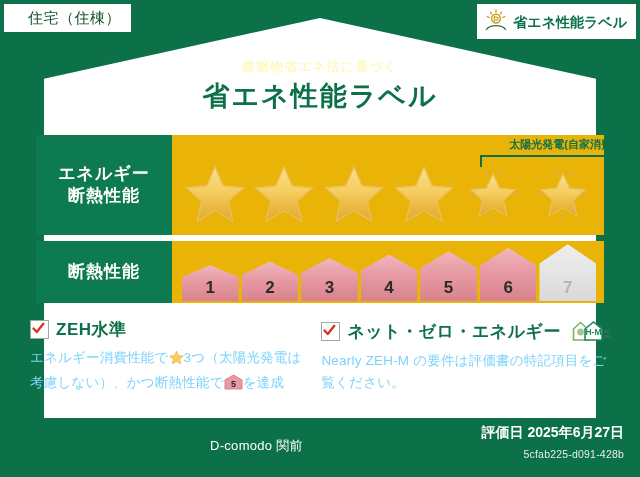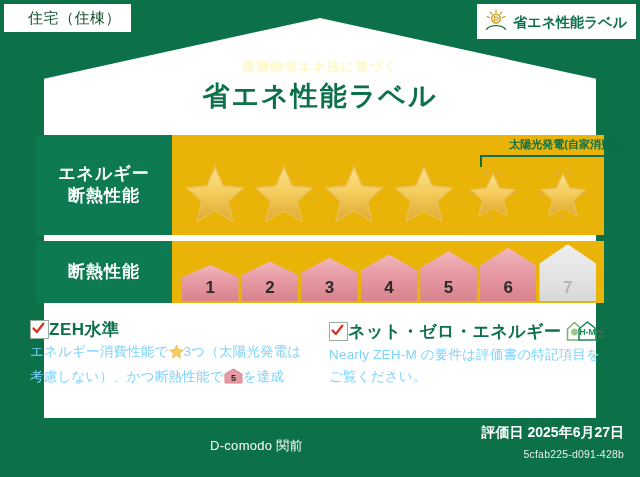--- a/index.html
+++ b/index.html
@@ -103,21 +103,21 @@
   .chip.off .body{background:linear-gradient(180deg,#eeeeee 0%,#e3e3e3 60%,#d8d8d8 100%);}
   .chip.off .num{color:#b6b6b6;}
 
   
   .notes{
     position:absolute;left:30px;top:318px;width:580px;
     display:flex;gap:18px;
   }
   .note{flex:1;}
   .note-head{
-    display:flex;align-items:center;
+    display:flex;align-items:center;gap:7px;margin-bottom:6px;
   }
   .checkbox{
     flex:0 0 auto;width:17px;height:17px;border:1.5px solid #9aab9f;
     background:#fff;position:relative;
   }
   .checkbox svg{position:absolute;left:1px;top:1px;}
   .note-title{color:#0c7049;font-size:17px;font-weight:bold;letter-spacing:.5px;white-space:nowrap;}
   .note-body{
     color:#7dd3fc;font-size:13.5px;line-height:1.62;letter-spacing:.2px;
   }

